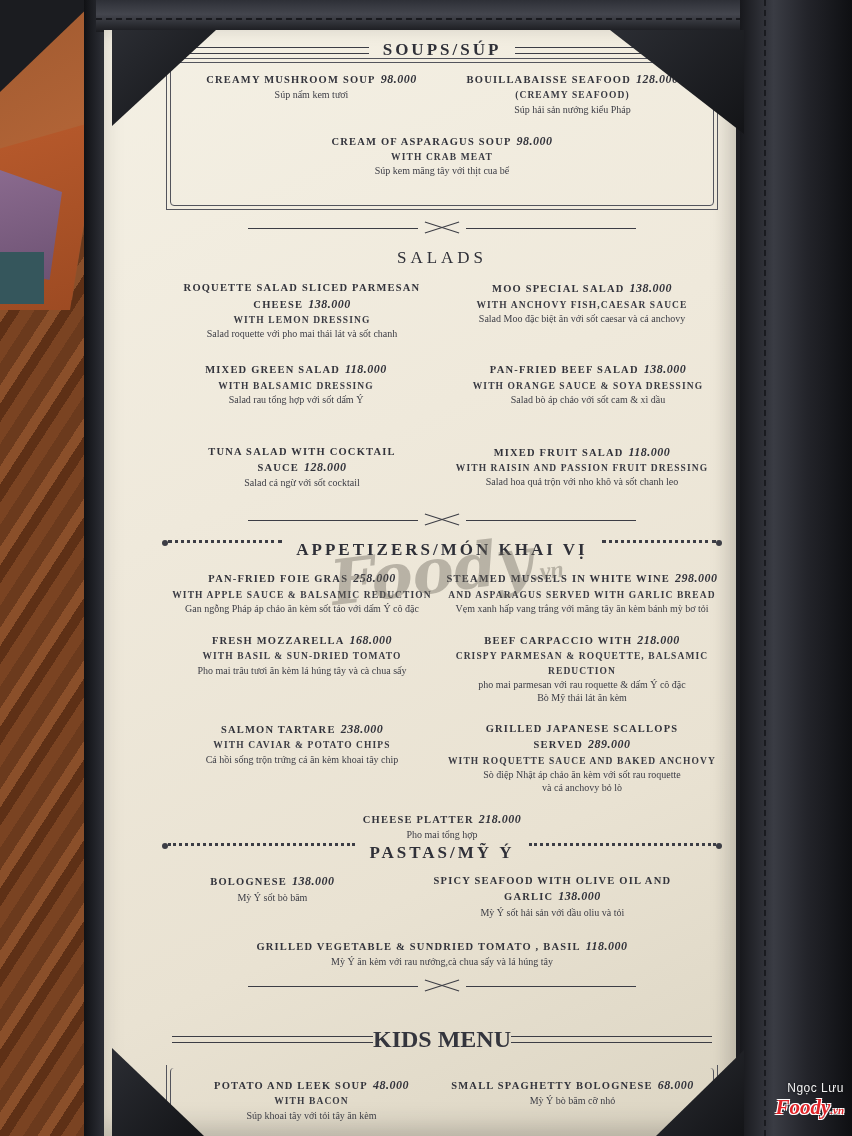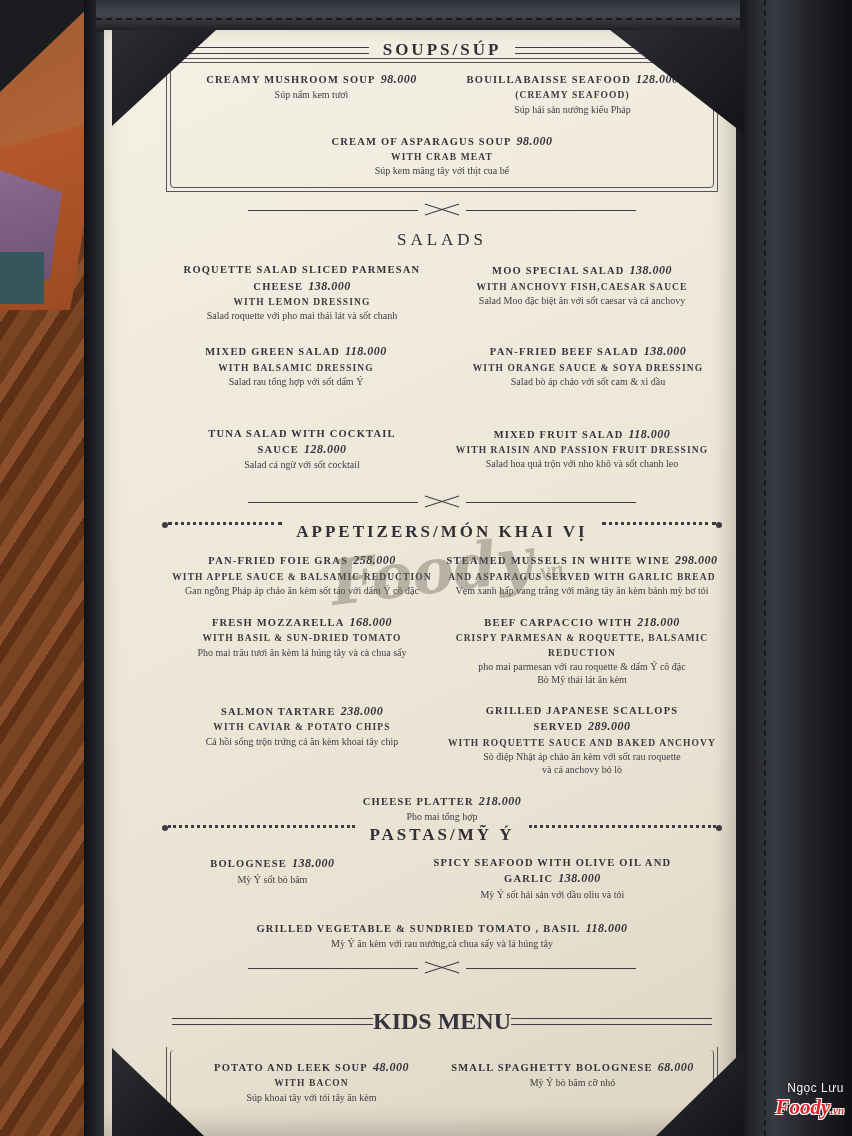--- a/index.html
+++ b/index.html
@@ -121,21 +121,21 @@
           </div>
         </div>
         <div class="col">
           <div class="item">
             <div class="nameline"><span>BOUILLABAISSE SEAFOOD</span><span class="pr">128.000</span></div>
             <div class="sub">(CREAMY SEAFOOD)</div>
             <div class="viet">Súp hải sản nướng kiểu Pháp</div>
           </div>
         </div>
       </div>
-      <div class="item" style="margin-bottom:4px;">
+      <div class="item" style="margin-bottom:22px;">
         <div class="nameline"><span>CREAM OF ASPARAGUS SOUP</span><span class="pr">98.000</span></div>
         <div class="sub">WITH CRAB MEAT</div>
         <div class="viet">Súp kem măng tây với thịt cua bể</div>
       </div>
     </div>
   </section>
 
   <div class="sep">
     <span class="l"></span>
         <span class="sep-x"></span>

